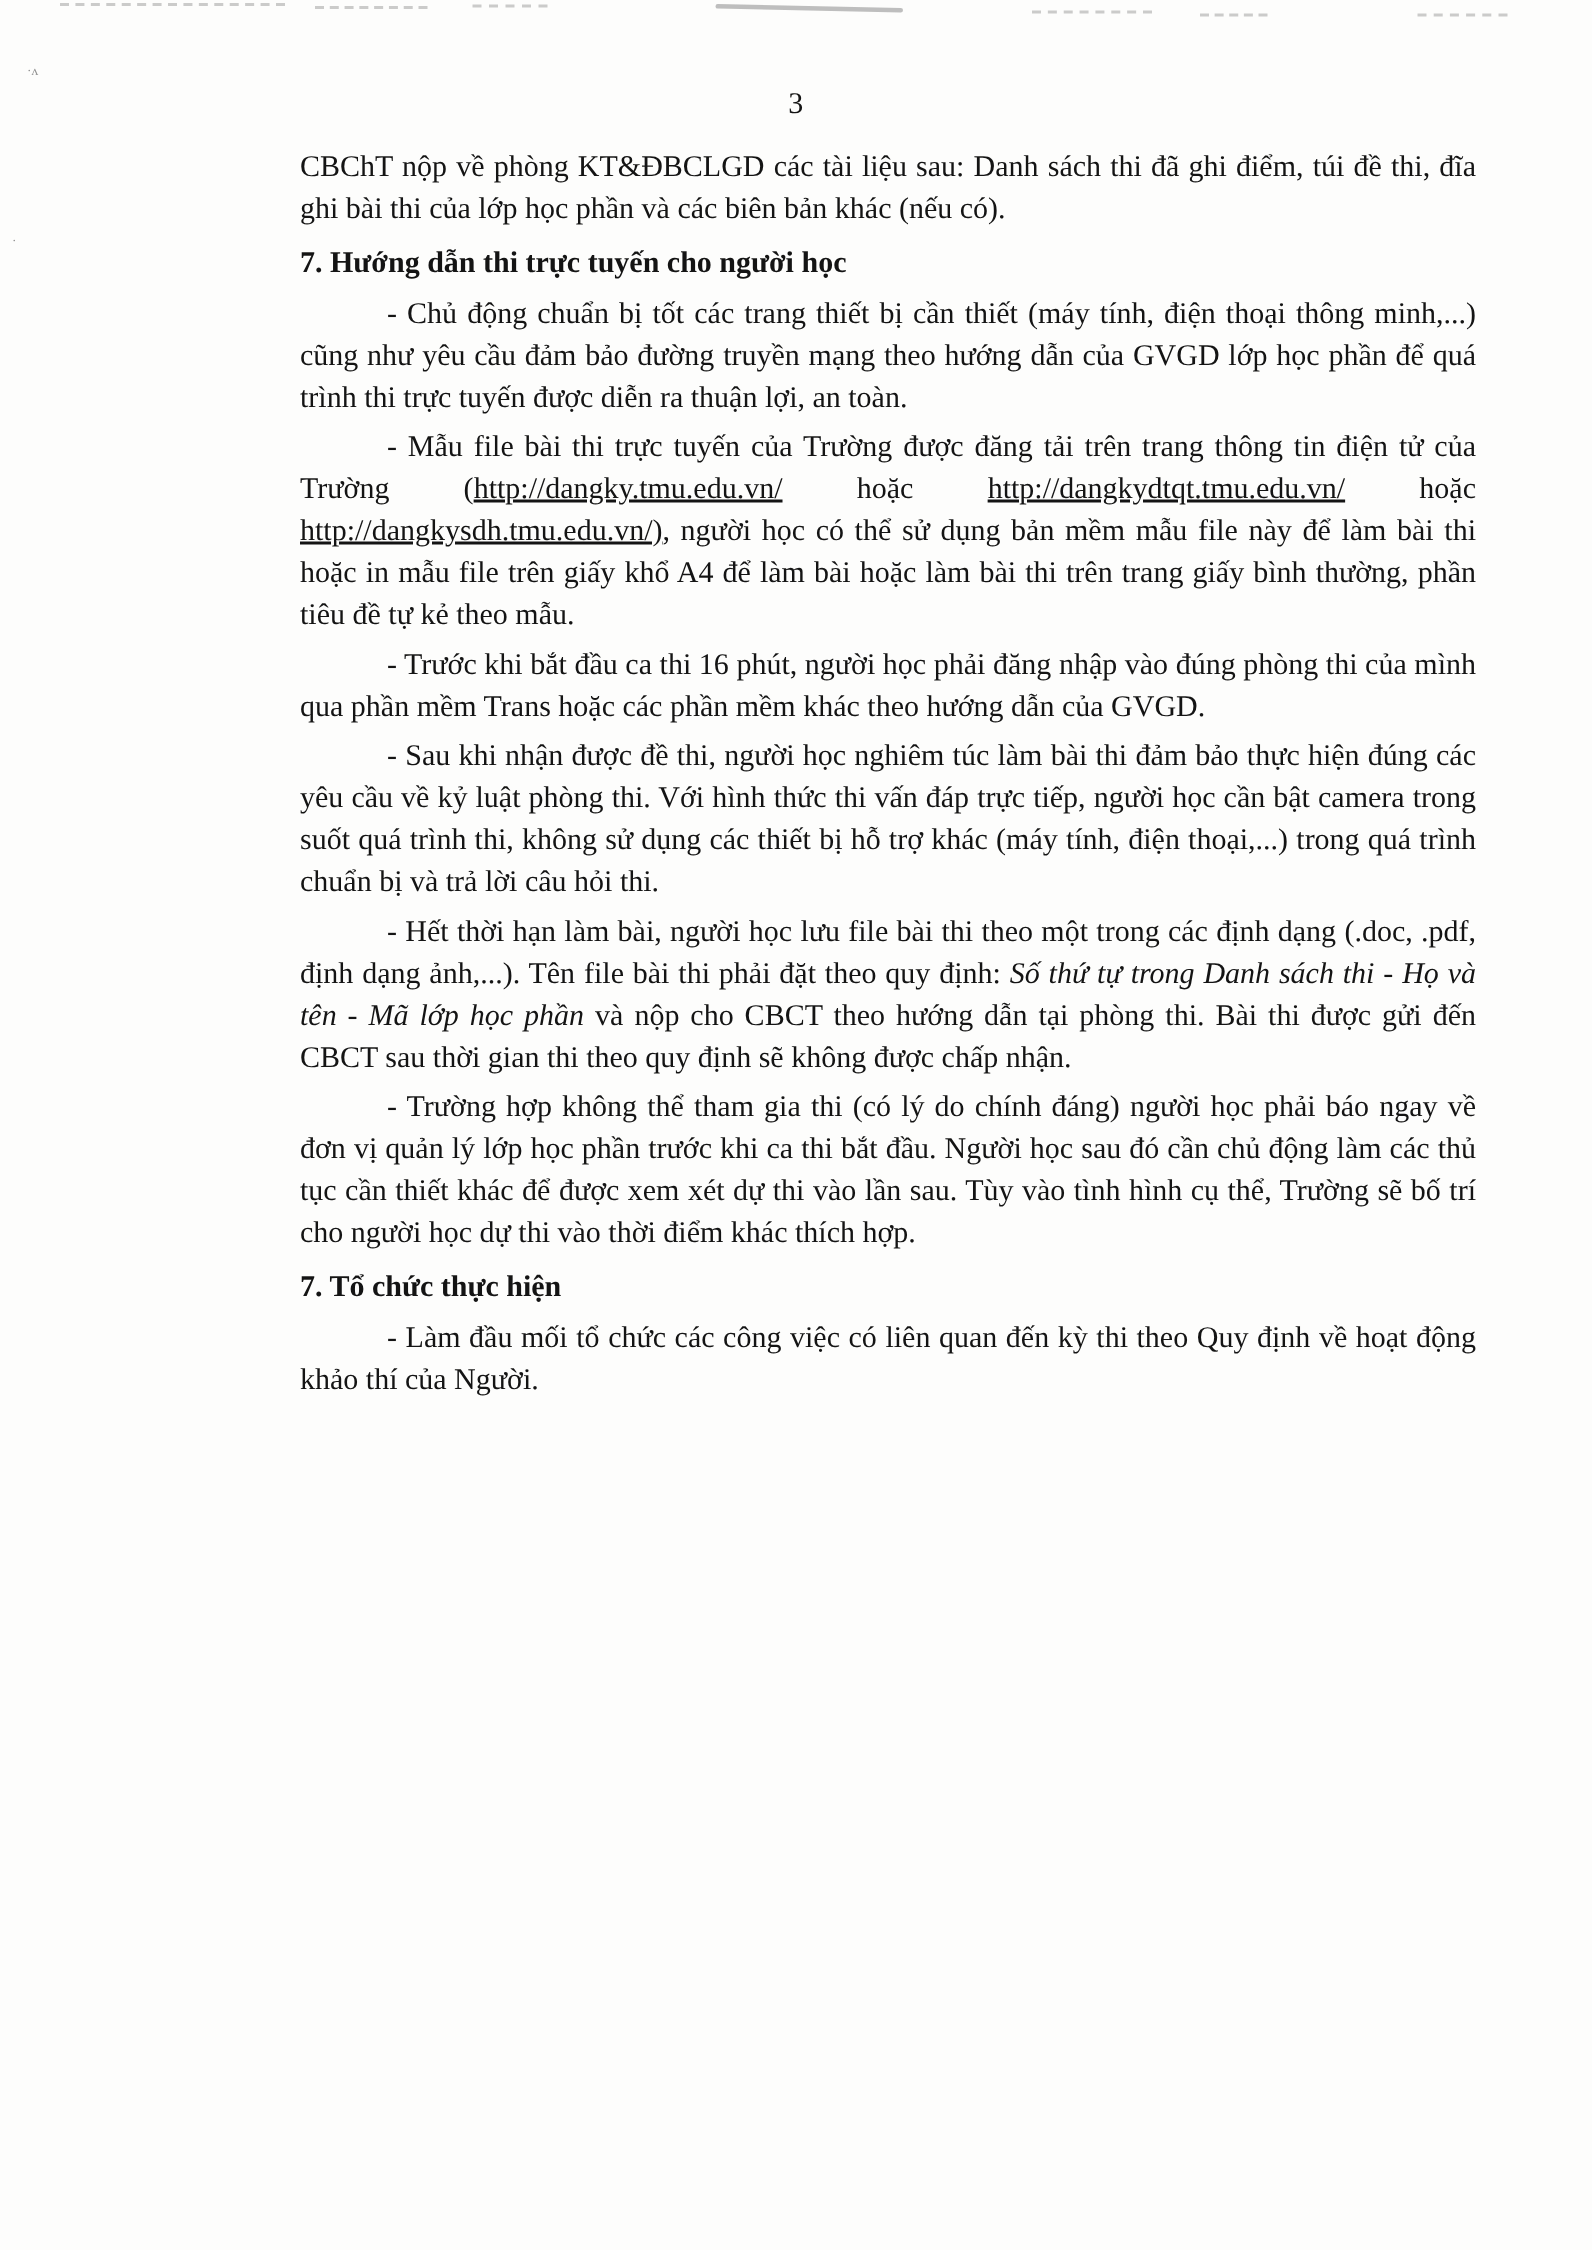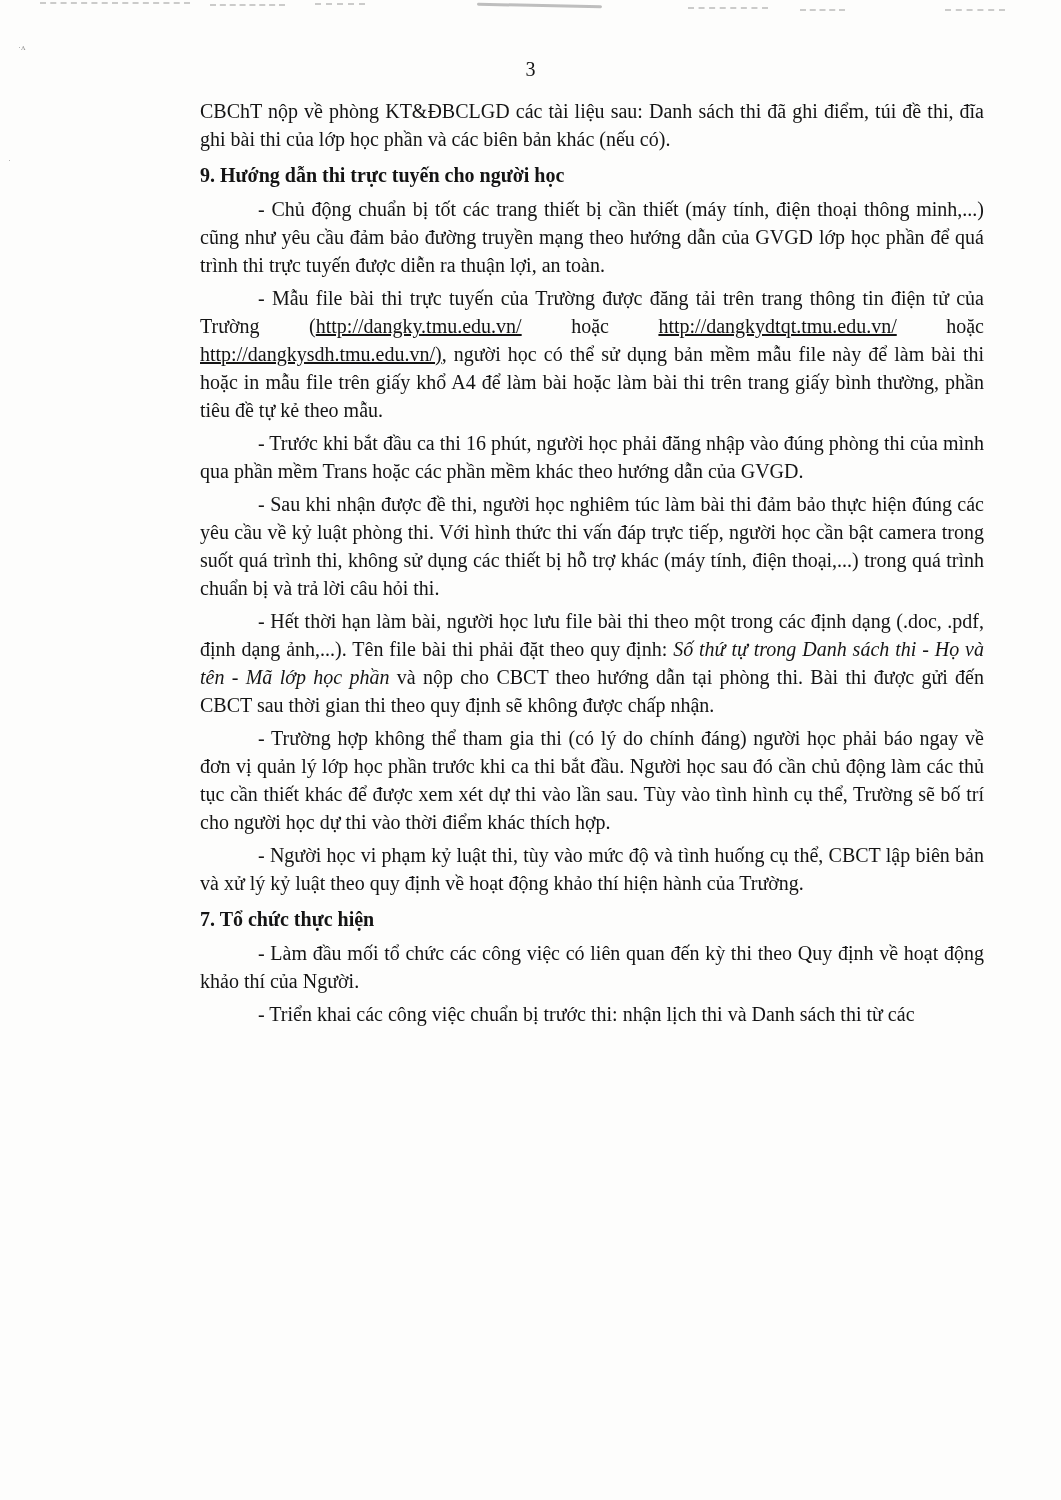--- a/index.html
+++ b/index.html
@@ -83,26 +83,24 @@
   <div class="artifact dashed" style="left:688px; top:7px; width:80px; height:0;"></div>
   <div class="artifact dashed" style="left:800px; top:9px; width:45px; height:0;"></div>
   <div class="artifact dashed" style="left:945px; top:9px; width:60px; height:0;"></div>
   <span class="speck" style="left:18px; top:42px;">·ʌ</span>
   <span class="speck" style="left:8px; top:155px;">·</span>
 
   <div class="page-number">3</div>
 
   <div class="doc-body">
       <p class="para body"><span>CBChT nộp về phòng KT&amp;ĐBCLGD các tài liệu sau: Danh sách thi đã ghi điểm, túi đề thi, đĩa ghi bài thi của lớp học phần và các biên bản khác (nếu có).</span></p>
-      <p class="para heading"><span>9. Hướng dẫn thi trực tuyến cho người học</span></p>
+      <p class="para heading"><span>7. Hướng dẫn thi trực tuyến cho người học</span></p>
       <p class="para body indent"><span>- Chủ động chuẩn bị tốt các trang thiết bị cần thiết (máy tính, điện thoại thông minh,...) cũng như yêu cầu đảm bảo đường truyền mạng theo hướng dẫn của GVGD lớp học phần để quá trình thi trực tuyến được diễn ra thuận lợi, an toàn.</span></p>
       <p class="para body indent"><span>- Mẫu file bài thi trực tuyến của Trường được đăng tải trên trang thông tin điện tử của Trường (</span><span class="seg-underline">http://dangky.tmu.edu.vn/</span><span> hoặc </span><span class="seg-underline">http://dangkydtqt.tmu.edu.vn/</span><span> hoặc </span><span class="seg-underline">http://dangkysdh.tmu.edu.vn/)</span><span>, người học có thể sử dụng bản mềm mẫu file này để làm bài thi hoặc in mẫu file trên giấy khổ A4 để làm bài hoặc làm bài thi trên trang giấy bình thường, phần tiêu đề tự kẻ theo mẫu.</span></p>
       <p class="para body indent"><span>- Trước khi bắt đầu ca thi 16 phút, người học phải đăng nhập vào đúng phòng thi của mình qua phần mềm Trans hoặc các phần mềm khác theo hướng dẫn của GVGD.</span></p>
       <p class="para body indent"><span>- Sau khi nhận được đề thi, người học nghiêm túc làm bài thi đảm bảo thực hiện đúng các yêu cầu về kỷ luật phòng thi. Với hình thức thi vấn đáp trực tiếp, người học cần bật camera trong suốt quá trình thi, không sử dụng các thiết bị hỗ trợ khác (máy tính, điện thoại,...) trong quá trình chuẩn bị và trả lời câu hỏi thi.</span></p>
       <p class="para body indent"><span>- Hết thời hạn làm bài, người học lưu file bài thi theo một trong các định dạng (.doc, .pdf, định dạng ảnh,...). Tên file bài thi phải đặt theo quy định: </span><span class="seg-italic">Số thứ tự trong Danh sách thi - Họ và tên - Mã lớp học phần</span><span> và nộp cho CBCT theo hướng dẫn tại phòng thi. Bài thi được gửi đến CBCT sau thời gian thi theo quy định sẽ không được chấp nhận.</span></p>
       <p class="para body indent"><span>- Trường hợp không thể tham gia thi (có lý do chính đáng) người học phải báo ngay về đơn vị quản lý lớp học phần trước khi ca thi bắt đầu. Người học sau đó cần chủ động làm các thủ tục cần thiết khác để được xem xét dự thi vào lần sau. Tùy vào tình hình cụ thể, Trường sẽ bố trí cho người học dự thi vào thời điểm khác thích hợp.</span></p>
-      <p class="para body indent"><span>- Người học vi phạm kỷ luật thi, tùy vào mức độ và tình huống cụ thể, CBCT lập biên bản và xử lý kỷ luật theo quy định về hoạt động khảo thí hiện hành của Trường.</span></p>
       <p class="para heading"><span>7. Tổ chức thực hiện</span></p>
       <p class="para body indent"><span>- Làm đầu mối tổ chức các công việc có liên quan đến kỳ thi theo Quy định về hoạt động khảo thí của Người.</span></p>
-      <p class="para body indent"><span>- Triển khai các công việc chuẩn bị trước thi: nhận lịch thi và Danh sách thi từ các</span></p>
     </div>
 
 </div>
 
 </body></html>

